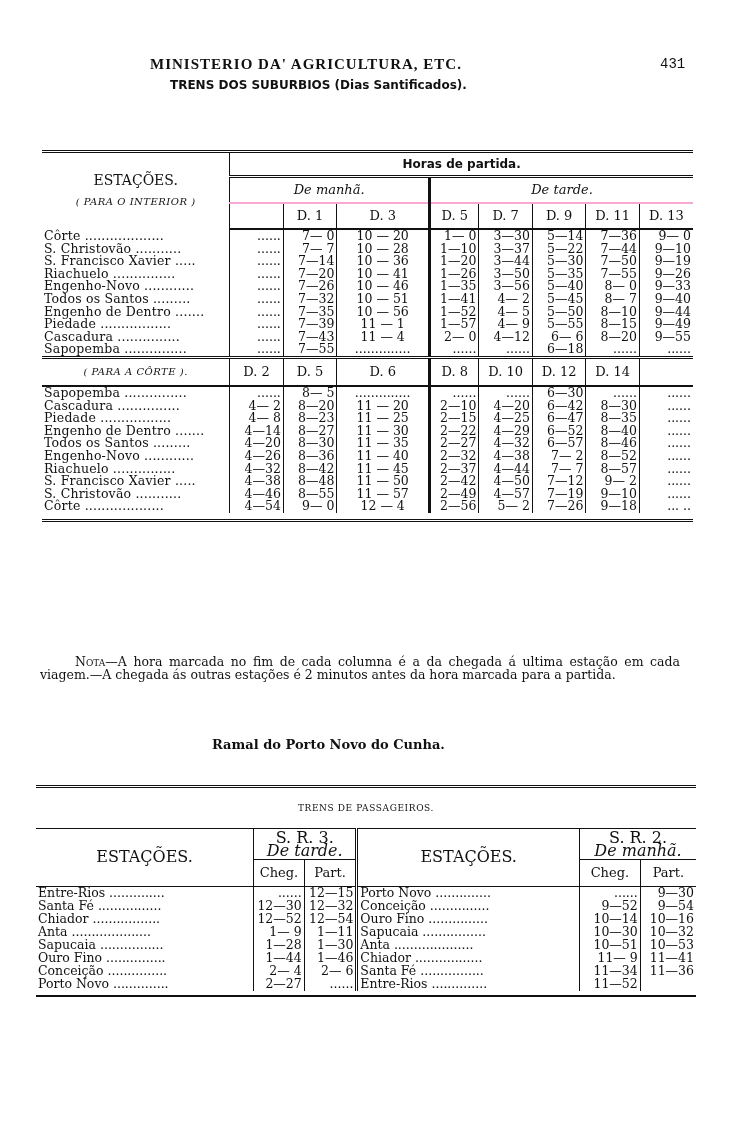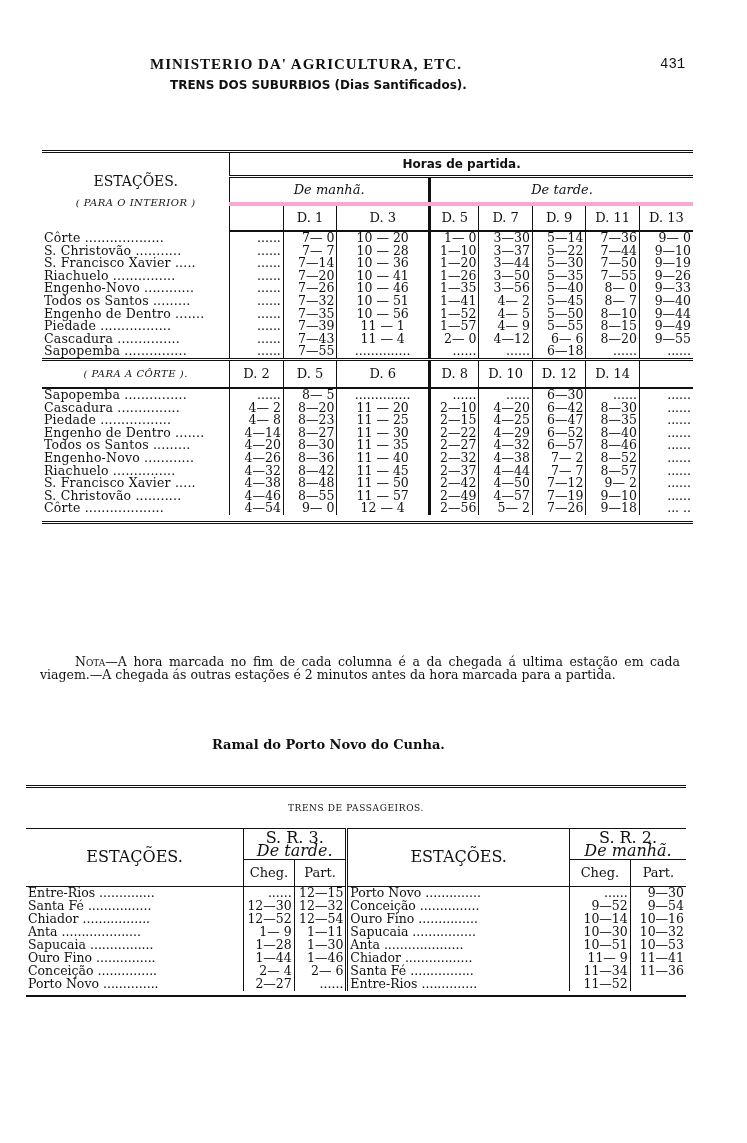--- a/index.html
+++ b/index.html
@@ -29,41 +29,41 @@
   table { border-collapse: collapse; }
   .tt { width: 100%; font-size: 12.5px; line-height: 12.4px; }
   .tt td, .tt th { padding: 0 2px; white-space: nowrap; }
   .tt .sep-l { border-left: 1px solid #111; }
   .tt .sep-thick { border-left: 3px solid #111; }
   .tt .st { text-align: left; width: 178px; letter-spacing: 0.2px; }
   .tt .num { text-align: right; }
   .tt .c { text-align: center; }
   .hdr1 td { height: 22px; font-weight: bold; font-family: "DejaVu Sans", sans-serif; font-size: 12px; }
   .hdr2 td { height: 24px; font-style: italic; font-size: 13px; border-top: 3px double #111; }
-  .hdr3 td { height: 24px; font-size: 13px; border-top: 4px solid #f9a8d4; border-bottom: 2px solid #111; }
+  .hdr3 td { height: 24px; font-size: 13px; border-top: 2px solid #f9a8d4; border-bottom: 2px solid #111; }
   .group-title { font-size: 14px; }
   .small-caps { font-size: 10px; letter-spacing: 0.5px; font-style: italic; }
   .rdiv td { border-top: 3px double #111; border-bottom: 2px solid #111; height: 26px; font-size: 13px; }
   .body-rows td { height: 12.6px; }
   .bottom-rule { border-bottom: 3px double #111; }
 
   .note {
     left: 40px; top: 655px; width: 640px; font-size: 12.5px; line-height: 13px;
     text-align: justify;
   }
   .note .lead { margin-left: 35px; }
   .sc { font-variant: small-caps; }
 
   .ramal-title {
     left: 212px; top: 737px; font-weight: bold; font-size: 13px;
     font-family: "DejaVu Serif", serif;
   }
 
   .porto-table {
-    left: 26px; top: 785px; width: 660px;
+    left: 36px; top: 785px; width: 660px;
     border-top: 3px double #111;
   }
   .pt { width: 100%; font-size: 12.5px; line-height: 12.6px; }
   .pt td { padding: 0 2px; white-space: nowrap; }
   .pt .sep-l { border-left: 1px solid #111; }
   .pt .sep-dbl { border-left: 3px double #111; }
   .pt .cap td { height: 40px; font-size: 9px; letter-spacing: 0.6px; text-align: center; border-bottom: 1.5px solid #111; }
   .pt .h1 td { height: 30px; font-size: 16px; }
   .pt .h2 td { height: 26px; font-size: 13px; }
   .pt .body td { height: 13px; }

